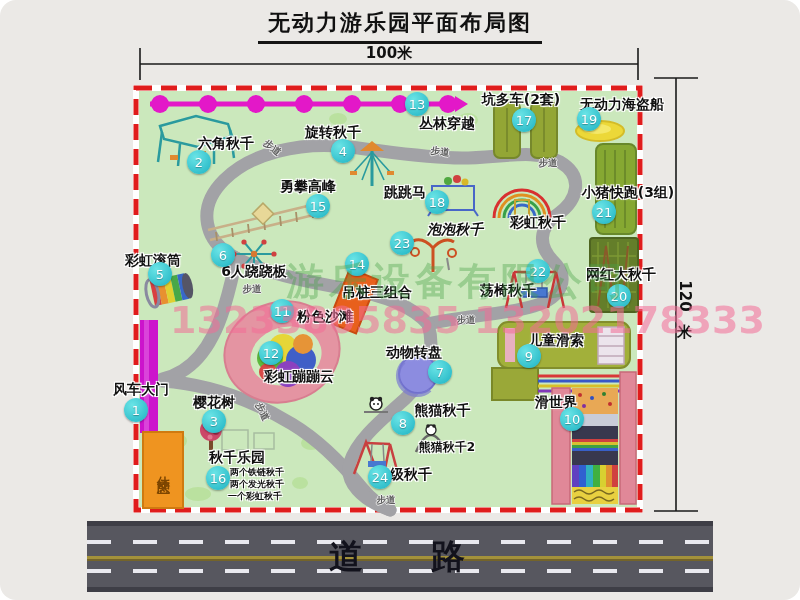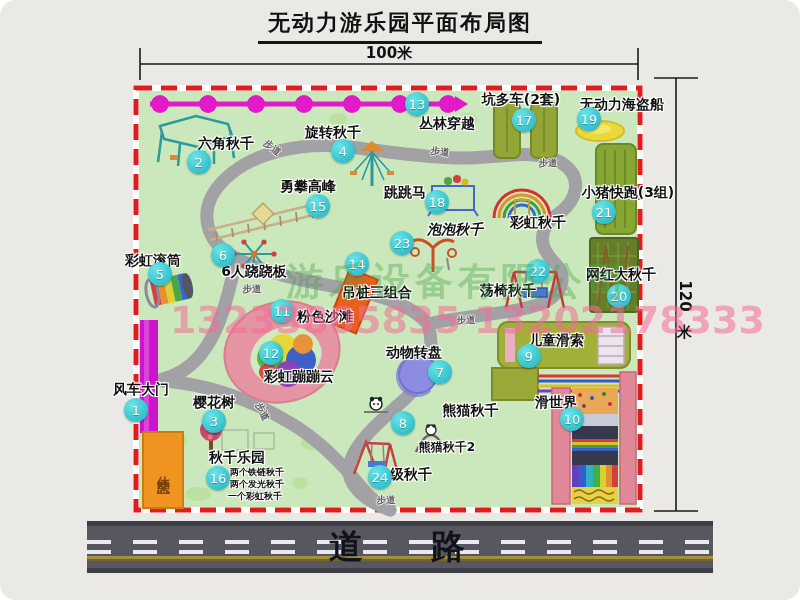--- a/index.html
+++ b/index.html
@@ -22,21 +22,21 @@
          box-shadow:0 1px 2px rgba(0,0,0,.35);text-shadow:0 1px 1px rgba(0,0,0,.3);line-height:1;}
   .pathlbl{position:absolute;font-size:9.5px;font-weight:700;color:#5d5d5d;white-space:nowrap;
            text-shadow:-1px 0 0 #eee,1px 0 0 #eee,0 -1px 0 #eee,0 1px 0 #eee;}
   .rest{position:absolute;left:142px;top:431px;width:38px;height:74px;background:#ef9420;
         border:2px solid #cf7a10;display:flex;align-items:center;justify-content:center;}
   .rest span{writing-mode:vertical-rl;font-size:13px;font-weight:700;color:#7c4500;letter-spacing:3px;}
   .wm-company{position:absolute;left:286px;top:256px;font-size:38px;font-weight:700;
               color:rgba(70,160,70,.38);letter-spacing:5px;white-space:nowrap;pointer-events:none;}
   .wm-phone{position:absolute;left:170px;top:298px;font-size:38px;font-weight:700;
             color:rgba(243,108,150,.55);white-space:nowrap;pointer-events:none;}
-  .road{position:absolute;left:87px;top:521px;width:626px;height:52px;background:#57575f;
+  .road{position:absolute;left:87px;top:521px;width:626px;height:71px;background:#57575f;
         border-top:5px solid #3e3e46;border-bottom:5px solid #3e3e46;box-sizing:border-box;}
   .road .dash{position:absolute;left:0;width:100%;height:4px;
         background:repeating-linear-gradient(90deg,#e9e9ef 0 24px,transparent 24px 46px);}
   .road .yellow{position:absolute;left:0;top:30px;width:100%;height:3px;background:#a3913a;box-shadow:0 2px 0 #74642a;}
   .road .road-text{position:absolute;left:0;top:0;width:100%;height:100%;display:flex;align-items:center;justify-content:center;
         font-size:34px;font-weight:700;color:#12121c;word-spacing:44px;letter-spacing:6px;}
 </style>
 </head>
 <body>
 
@@ -333,21 +333,21 @@
     <span>休憩区</span>
   </div>
 
   <div class="lbl" style="left:141px;top:389px;">风车大门</div>
   <div class="lbl" style="left:226px;top:143px;">六角秋千</div>
   <div class="lbl" style="left:214px;top:402px;">樱花树</div>
   <div class="lbl" style="left:333px;top:132px;">旋转秋千</div>
   <div class="lbl" style="left:153px;top:260px;">彩虹滚筒</div>
   <div class="lbl" style="left:254px;top:271px;">6人跷跷板</div>
   <div class="lbl" style="left:414px;top:352px;">动物转盘</div>
-  <div class="lbl" style="left:466px;top:410px;padding-left:9px;">熊猫秋千</div>
+  <div class="lbl" style="left:438px;top:410px;padding-left:9px;">熊猫秋千</div>
   <div class="lbl" style="left:556px;top:340px;">儿童滑索</div>
   <div class="lbl" style="left:556px;top:402px;">滑世界</div>
   <div class="lbl" style="left:325px;top:316px;">粉色沙滩</div>
   <div class="lbl" style="left:299px;top:376px;">彩虹蹦蹦云</div>
   <div class="lbl" style="left:424px;top:123px;margin-left:23px;">丛林穿越</div>
   <div class="lbl" style="left:377px;top:292px;">吊桩三组合</div>
   <div class="lbl" style="left:308px;top:186px;">勇攀高峰</div>
   <div class="lbl" style="left:237px;top:457px;">秋千乐园</div>
   <div class="lbl" style="left:521px;top:99px;">坑多车(2套)</div>
   <div class="lbl" style="left:405px;top:192px;">跳跳马</div>

